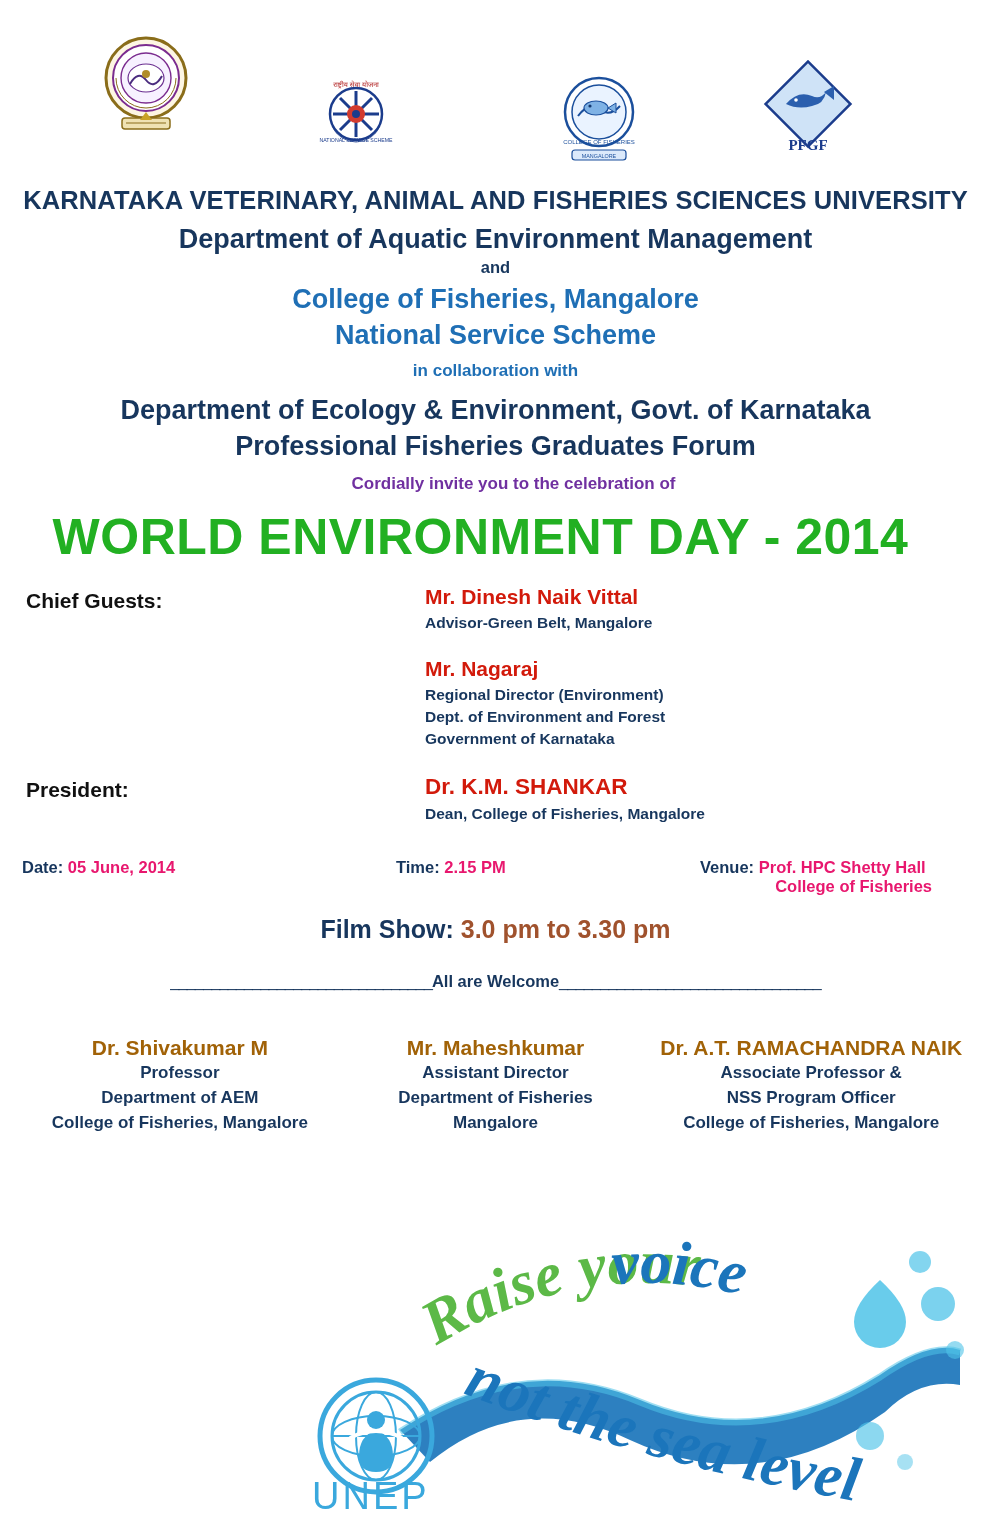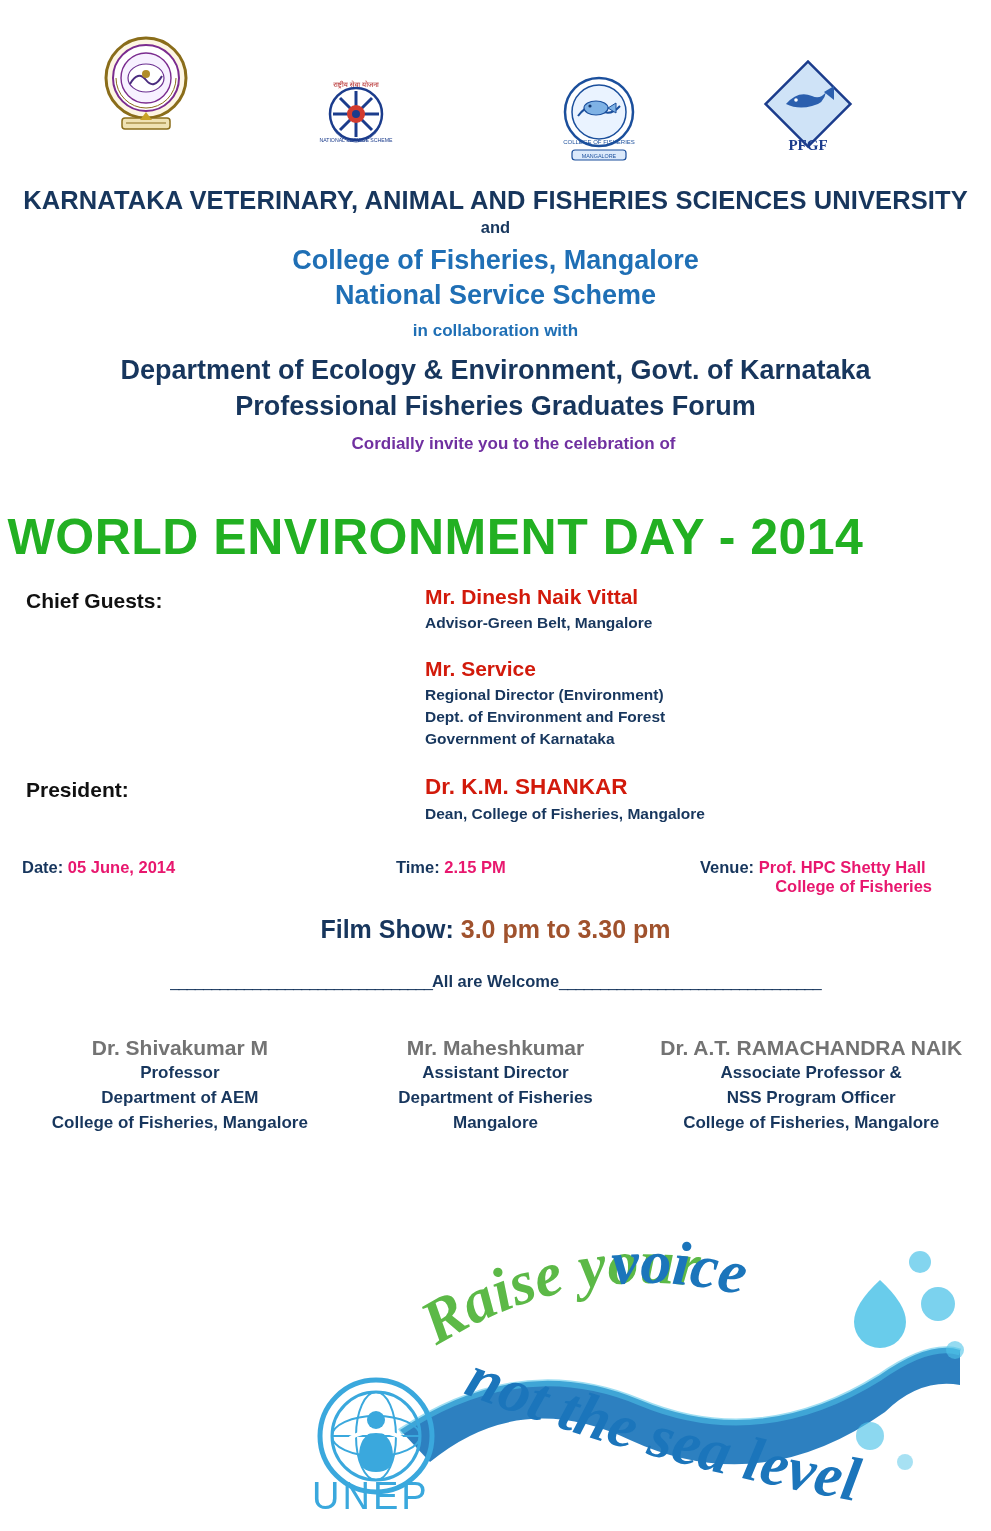--- a/index.html
+++ b/index.html
@@ -98,20 +98,21 @@
   .title {
     position: absolute;
     top: 508px;
     left: 0;
     width: 871px;
     text-align: center;
     font-size: 50px;
     font-weight: bold;
     color: #22b022;
     letter-spacing: .5px;
+    padding-left: 45px;
   }
 
   
   .guests {
     position: absolute;
     top: 585px;
     left: 0;
     width: 991px;
   }
   .row-label {
@@ -206,21 +207,21 @@
     padding: 0 22px;
     box-sizing: border-box;
   }
   .org {
     text-align: center;
     flex: 1;
   }
   .org-name {
     font-size: 21px;
     font-weight: bold;
-    color: #737373;
+    color: #a16207;
   }
   .org-line {
     font-size: 17px;
     font-weight: bold;
     color: #17365d;
     line-height: 1.48;
   }
 
   
   .artwork {
@@ -302,20 +303,21 @@
       <path d="M28 52 q12 -14 26 -8 q8 4 14 -4 q-2 12 -14 14 q-14 4 -26 -2 z" fill="#2b5fae"></path>
       <path d="M66 40 l10 -6 v14 z" fill="#2b5fae"></path>
       <circle cx="38" cy="48" r="1.8" fill="#ffffff"></circle>
       <text x="50" y="98" font-size="15" fill="#1b3c8c" text-anchor="middle" font-family="'Liberation Serif',serif" font-weight="bold">PFGF</text>
     </svg>
   </div>
 </div>
 
 <div class="header">
   <div class="l-univ">KARNATAKA VETERINARY, ANIMAL AND FISHERIES SCIENCES UNIVERSITY</div>
+  <div class="l-dept">Department of Aquatic Environment Management</div>
   <div class="l-and">and</div>
   <div class="l-cof">College of Fisheries, Mangalore</div>
   <div class="l-nss">National Service Scheme</div>
   <div class="l-collab">in collaboration with</div>
   <div class="l-ecology">Department of Ecology &amp; Environment, Govt. of Karnataka</div>
   <div class="l-pfgf">Professional Fisheries Graduates Forum</div>
   <div class="l-cordial">Cordially invite you to the celebration of</div>
 </div>
 
 <div class="title">WORLD ENVIRONMENT DAY - 2014</div>
@@ -323,21 +325,21 @@
 <div class="guests">
 
   <div class="row-label" style="top:4px;">Chief Guests:</div>
 
   <div class="guest-block" style="top:0px;">
     <div class="guest-name">Mr. Dinesh Naik Vittal</div>
     <div class="guest-sub">Advisor-Green Belt, Mangalore</div>
   </div>
 
   <div class="guest-block" style="top:72px;">
-    <div class="guest-name">Mr. Service</div>
+    <div class="guest-name">Mr. Nagaraj</div>
     <div class="guest-sub">
       <div>Regional Director (Environment)</div>
       <div>Dept. of Environment and Forest</div>
       <div>Government of Karnataka</div>
     </div>
   </div>
 
   <div class="row-label" style="top:193px;">President:</div>
 
   <div class="guest-block" style="top:189px;">

